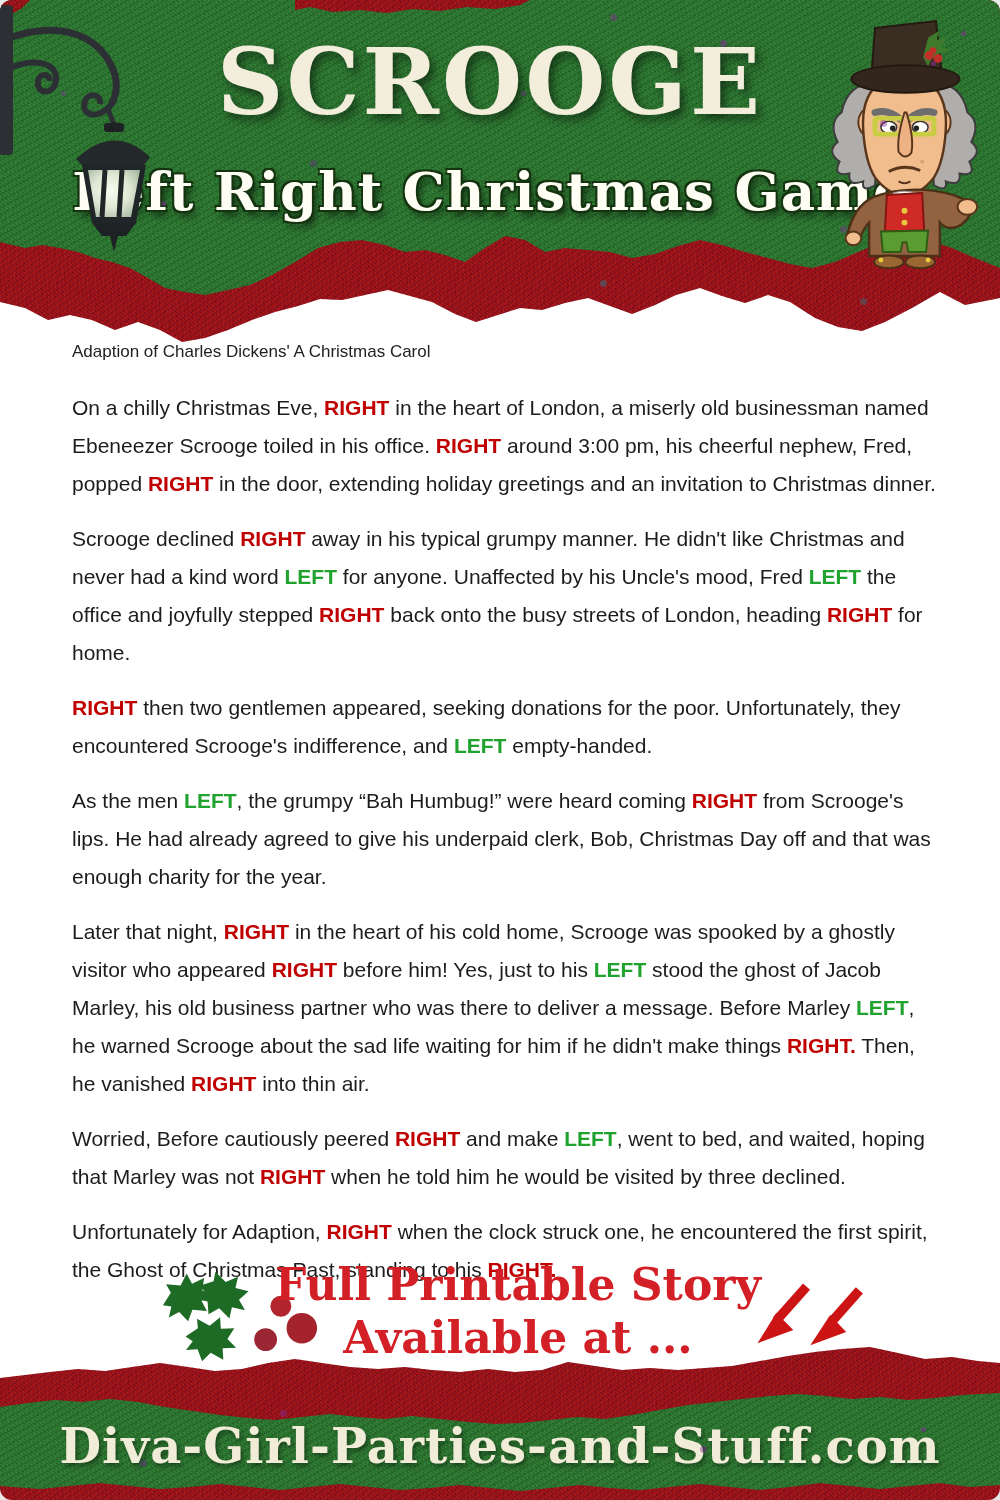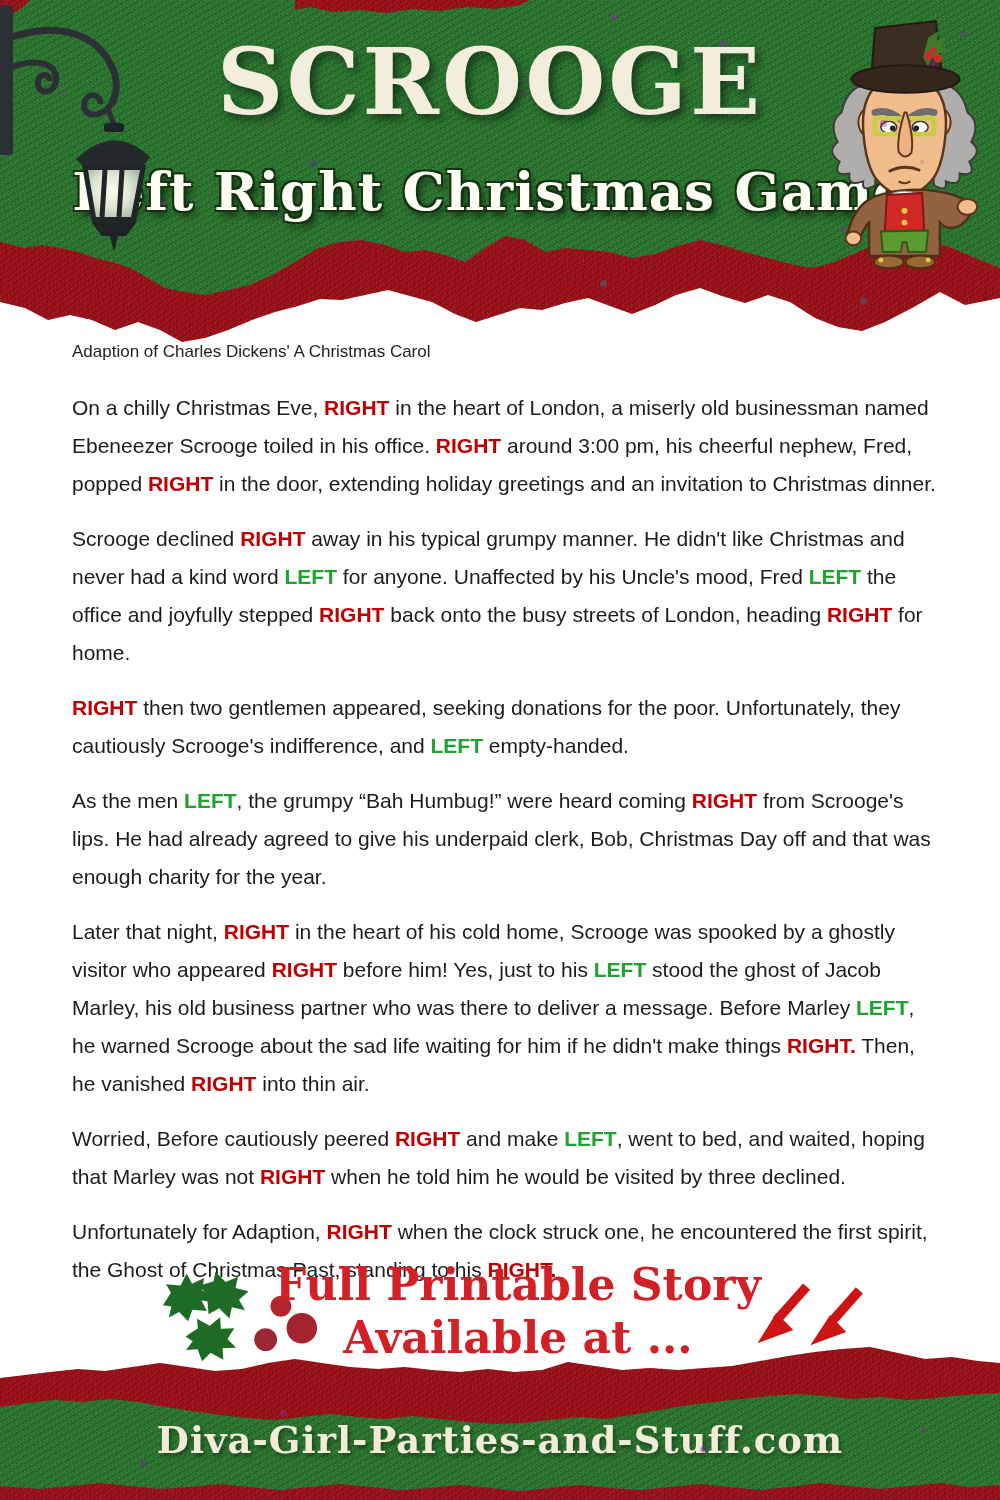--- a/index.html
+++ b/index.html
@@ -1,19 +1,20 @@
 <!DOCTYPE html>
 <html style="--right: #c00000; --left: #1fa32e; --headerGreen: #2e7c31; --tornRed: #a51318; --cream: #f3eedb; --ctaRed: #d31f26;"><head>
 <meta charset="utf-8">
 <style>
   html,body{margin:0;padding:0;background:#e8e8e8;}
   .page{
     position:relative;width:1000px;height:1500px;margin:0 auto;
     background:#ffffff;overflow:hidden;
     font-family:"Liberation Sans",sans-serif;
+    border-radius:12px;
   }
   
   .tex-green{
     background-color:#2e7c31;
     background-image:
       repeating-linear-gradient(37deg, rgba(0,0,0,.13) 0 1px, transparent 1px 3px),
       repeating-linear-gradient(-29deg, rgba(10,45,12,.16) 0 2px, transparent 2px 6px),
       repeating-linear-gradient(81deg, rgba(255,255,255,.05) 0 1px, transparent 1px 4px),
       repeating-linear-gradient(0deg, rgba(15,30,60,.05) 0 1px, transparent 1px 2px);
   }
@@ -83,21 +84,21 @@
   .ftr-red{
     position:absolute;left:0;top:1345px;width:1000px;height:155px;z-index:1;
     clip-path:polygon(0px 33px,25px 30px,50px 27px,78px 24px,105px 26px,132px 22px,160px 18px,188px 22px,215px 26px,242px 24px,268px 18px,295px 14px,322px 18px,350px 22px,378px 24px,405px 22px,432px 25px,460px 27px,488px 24px,515px 27px,542px 25px,568px 17px,595px 21px,622px 25px,650px 23px,678px 25px,705px 23px,732px 21px,760px 16px,788px 11px,815px 7px,842px 4px,870px 2px,898px 8px,925px 14px,952px 12px,978px 16px,1000px 18px,1000px 155px,0px 155px);
   }
   .ftr-green{
     position:absolute;left:0;top:1345px;width:1000px;height:155px;z-index:2;
     clip-path:polygon(0px 62px,28px 58px,55px 55px,82px 57px,110px 54px,138px 57px,165px 62px,192px 66px,220px 70px,248px 73px,275px 75px,302px 72px,330px 69px,358px 72px,385px 74px,412px 71px,440px 74px,468px 77px,495px 79px,522px 78px,550px 75px,578px 72px,605px 74px,632px 70px,660px 65px,688px 60px,715px 57px,742px 54px,770px 51px,798px 49px,825px 51px,852px 54px,880px 52px,908px 55px,935px 53px,962px 50px,1000px 48px,1000px 140px,970px 142px,940px 138px,910px 141px,880px 144px,850px 141px,820px 138px,790px 142px,760px 145px,730px 142px,700px 139px,670px 142px,640px 145px,610px 143px,580px 140px,550px 143px,520px 146px,490px 143px,460px 140px,430px 143px,400px 145px,370px 142px,340px 139px,310px 142px,280px 145px,250px 142px,220px 139px,190px 142px,160px 144px,130px 141px,100px 138px,70px 141px,40px 144px,0px 141px);
   }
   .site{
     position:absolute;left:0;right:0;top:1418px;z-index:3;text-align:center;
-    font-family:"DejaVu Serif",serif;font-weight:bold;font-size:37px;letter-spacing:1px;
+    font-family:"DejaVu Serif",serif;font-weight:bold;font-size:48px;letter-spacing:1px;
     color:#f1ecd7;text-shadow:2px 3px 4px rgba(0,0,0,.4);
   }
 </style>
 </head>
 <body>
 
 <div class="page">
 
   <div class="hdr-red tex-red"></div>
   <div class="hdr-green tex-green"></div>
@@ -182,21 +183,21 @@
     <ellipse cx="104" cy="252" rx="15" ry="6.5" fill="#9a6733" stroke="#4c3018" stroke-width="2"></ellipse>
     <circle cx="64" cy="250" r="2.5" fill="#e8c93e"></circle>
     <circle cx="112" cy="250" r="2.5" fill="#e8c93e"></circle>
   </svg>
 
   <div class="story">
     <div class="attrib">Adaption of Charles Dickens' A Christmas Carol</div>
     <div>
         <p class="para"><span>On a chilly Christmas Eve, </span><span class="right-word">RIGHT</span><span> in the heart of London, a miserly old businessman named Ebeneezer Scrooge toiled in his office. </span><span class="right-word">RIGHT</span><span> around 3:00 pm, his cheerful nephew, Fred, popped </span><span class="right-word">RIGHT</span><span> in the door, extending holiday greetings and an invitation to Christmas dinner.</span></p>
         <p class="para"><span>Scrooge declined </span><span class="right-word">RIGHT</span><span> away in his typical grumpy manner. He didn't like Christmas and never had a kind word </span><span class="left-word">LEFT</span><span> for anyone.  Unaffected by his Uncle's mood, Fred </span><span class="left-word">LEFT</span><span> the office and joyfully stepped </span><span class="right-word">RIGHT</span><span> back onto the busy streets of London, heading </span><span class="right-word">RIGHT</span><span> for home.</span></p>
-        <p class="para"><span class="right-word">RIGHT</span><span> then two gentlemen appeared, seeking donations for the poor. Unfortunately, they cautiously Scrooge's indifference, and </span><span class="left-word">LEFT</span><span> empty-handed.</span></p>
+        <p class="para"><span class="right-word">RIGHT</span><span> then two gentlemen appeared, seeking donations for the poor. Unfortunately, they encountered Scrooge's indifference, and </span><span class="left-word">LEFT</span><span> empty-handed.</span></p>
         <p class="para"><span>As the men </span><span class="left-word">LEFT</span><span>, the grumpy “Bah Humbug!” were heard coming </span><span class="right-word">RIGHT</span><span> from Scrooge's lips. He had already agreed to give his underpaid clerk, Bob, Christmas Day off and that was enough charity for the year.</span></p>
         <p class="para"><span>Later that night, </span><span class="right-word">RIGHT</span><span> in the heart of his cold home, Scrooge was spooked by a ghostly visitor who appeared </span><span class="right-word">RIGHT</span><span> before him! Yes, just to his </span><span class="left-word">LEFT</span><span> stood the ghost of Jacob Marley, his old business partner who was there to deliver a message. Before Marley </span><span class="left-word">LEFT</span><span>, he warned Scrooge about the sad life waiting for him if he didn't make things </span><span class="right-word">RIGHT.</span><span> Then, he vanished </span><span class="right-word">RIGHT</span><span> into thin air.</span></p>
         <p class="para"><span>Worried, Before cautiously peered </span><span class="right-word">RIGHT</span><span> and make </span><span class="left-word">LEFT</span><span>, went to bed, and waited, hoping that Marley was not </span><span class="right-word">RIGHT</span><span> when he told him he would be visited by three declined.</span></p>
         <p class="para"><span>Unfortunately for Adaption, </span><span class="right-word">RIGHT</span><span> when the clock struck one, he encountered the first spirit, the Ghost of Christmas Past, standing to his </span><span class="right-word">RIGHT.</span></p>
       </div>
   </div>
 
   <svg class="holly-svg" width="200" height="110" viewBox="0 0 210 110">
     <g fill="#1e6b26">
       <path transform="translate(20,30) rotate(-18)" d="M0 20 L12 10 L10 0 L24 6 L34 -4 L36 8 L50 6 L44 18 L54 26 L40 28 L42 40 L28 34 L20 44 L14 32 L2 34 L8 24 Z"></path>

